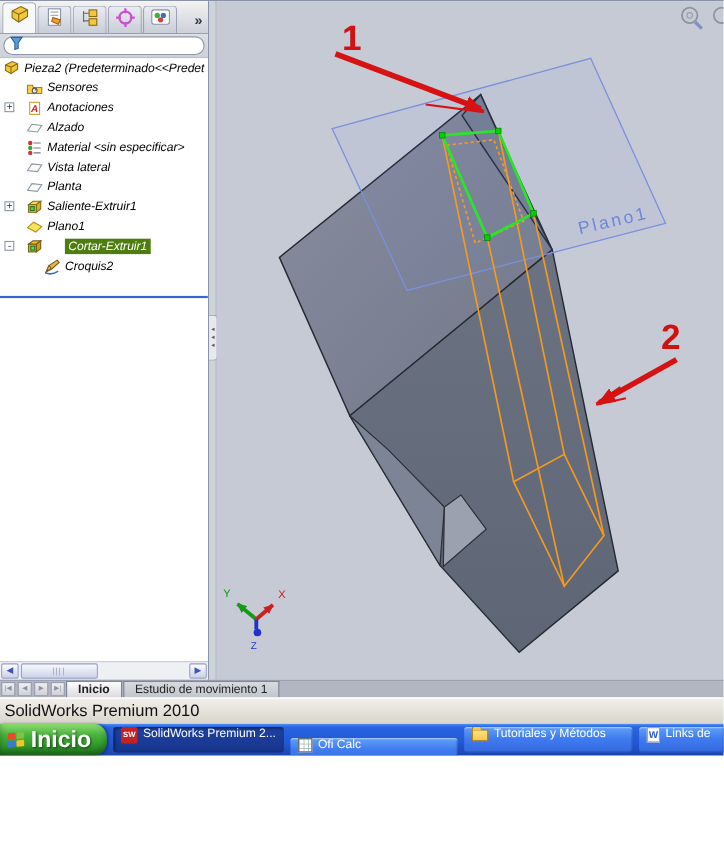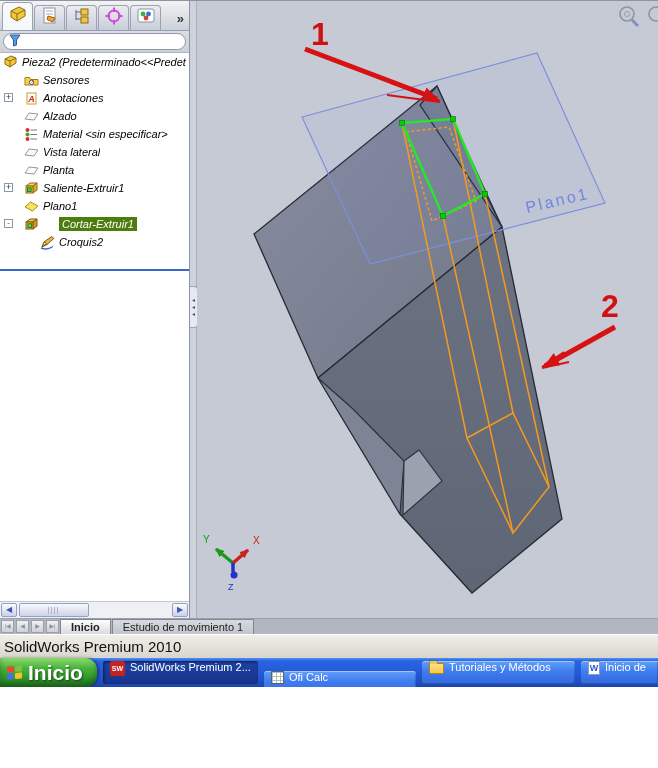--- a/index.html
+++ b/index.html
@@ -436,18 +436,18 @@
     <div class="tbtn inactive w-calc">
       <span class="calc-ico"></span>
       <span>Ofi Calc</span>
     </div>
     <div class="tbtn inactive w-tut">
       <span class="folder-ico"></span>
       <span>Tutoriales y Métodos</span>
     </div>
     <div class="tbtn inactive w-links">
       <span class="word-ico">W</span>
-      <span>Inicio de</span>
+      <span>Links de</span>
     </div>
   </div>
 
   <div class="white-strip"></div>
 </div>
 
 </body></html>

